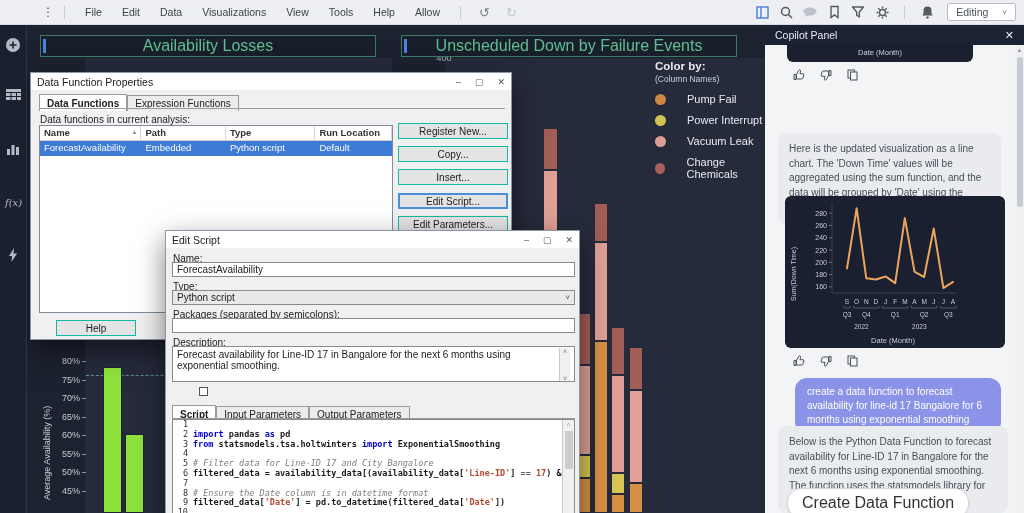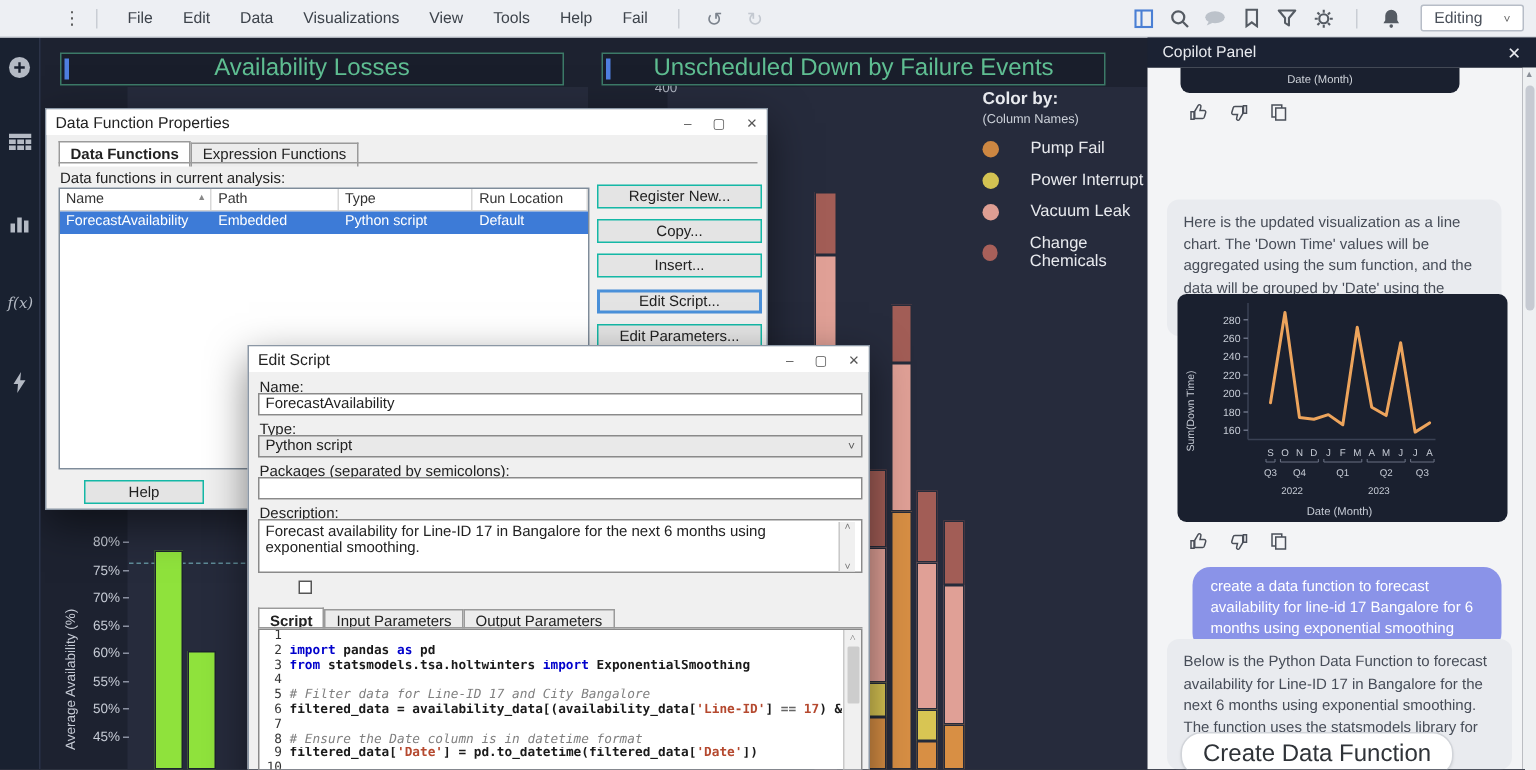--- a/index.html
+++ b/index.html
@@ -62,21 +62,21 @@
     align-items:center;justify-content:center;cursor:pointer;}
   .wtab{border:1px solid #9a9a9a;border-bottom:none;background:#ececec;font-size:10px;color:#222;
     padding:2px 7px;display:inline-block;cursor:pointer;position:relative;top:1px;}
   .wtab.active{background:#fff;padding-top:3px;font-weight:bold;}
   .tabline{border-bottom:1px solid #9a9a9a;}
   .scrollcol{background:#f0f0f0;border-left:1px solid #c9c9c9;color:#777;font-size:7px;
     display:flex;flex-direction:column;align-items:center;}
   
   .dfp-table{background:#fff;border:1px solid #7f8c9a;overflow:hidden;}
   .dfp-hrow{display:flex;height:15px;border-bottom:1px solid #d0d0d0;background:#fff;}
-  .dfp-hcell{font-size:9.5px;color:#333;border-right:1px solid #d8d8d8;padding:1px 4px;cursor:pointer;position:relative;}
+  .dfp-hcell{font-size:9.5px;color:#333;border-right:1px solid #d8d8d8;padding:1px 4px;cursor:pointer;position:relative;font-weight:bold;}
   .dfp-row{display:flex;height:15px;background:#3d7bd7;color:#fff;cursor:pointer;}
   .dfp-cell{font-size:9.5px;padding:1px 4px;overflow:hidden;white-space:nowrap;}
   
   .codebox{background:#fff;border:1px solid #8a8a8a;overflow:hidden;font-family:"DejaVu Sans Mono",monospace;}
   .code-line{display:flex;height:9.8px;line-height:9.8px;font-size:8.5px;white-space:pre;}
   .code-num{width:20px;text-align:right;padding-right:5px;color:#333;flex:none;}
   .code-text{overflow:hidden;white-space:pre;font-weight:600;}
   .seg-kw{color:#0000cc;}  .seg-pl{color:#1a1a1a;}
   .seg-com{color:#808080;font-style:italic;font-weight:500;}
   .seg-str{color:#b5492f;} .seg-num{color:#b5492f;} .seg-op{color:#666;}
@@ -277,21 +277,21 @@
     <span class="kebab">⋮</span>
     <div class="mdiv"></div>
     <div class="menu-items" id="menu-items">
         <span class="menu-item">File</span>
         <span class="menu-item">Edit</span>
         <span class="menu-item">Data</span>
         <span class="menu-item">Visualizations</span>
         <span class="menu-item">View</span>
         <span class="menu-item">Tools</span>
         <span class="menu-item">Help</span>
-        <span class="menu-item">Fail</span>
+        <span class="menu-item">Allow</span>
       </div>
     <div class="mdiv"></div>
     <span class="hist">↺</span>
     <span class="hist disabled">↻</span>
     <div class="mb-right">
       <span class="mb-ic">
         <svg width="15" height="15" viewBox="0 0 15 15">
             <rect x="2" y="2" width="11" height="11" fill="none" stroke="#4a7fd4" stroke-width="1.4"></rect>
             <line x1="6" y1="2" x2="6" y2="13" stroke="#4a7fd4" stroke-width="1.4"></line>
           </svg>

